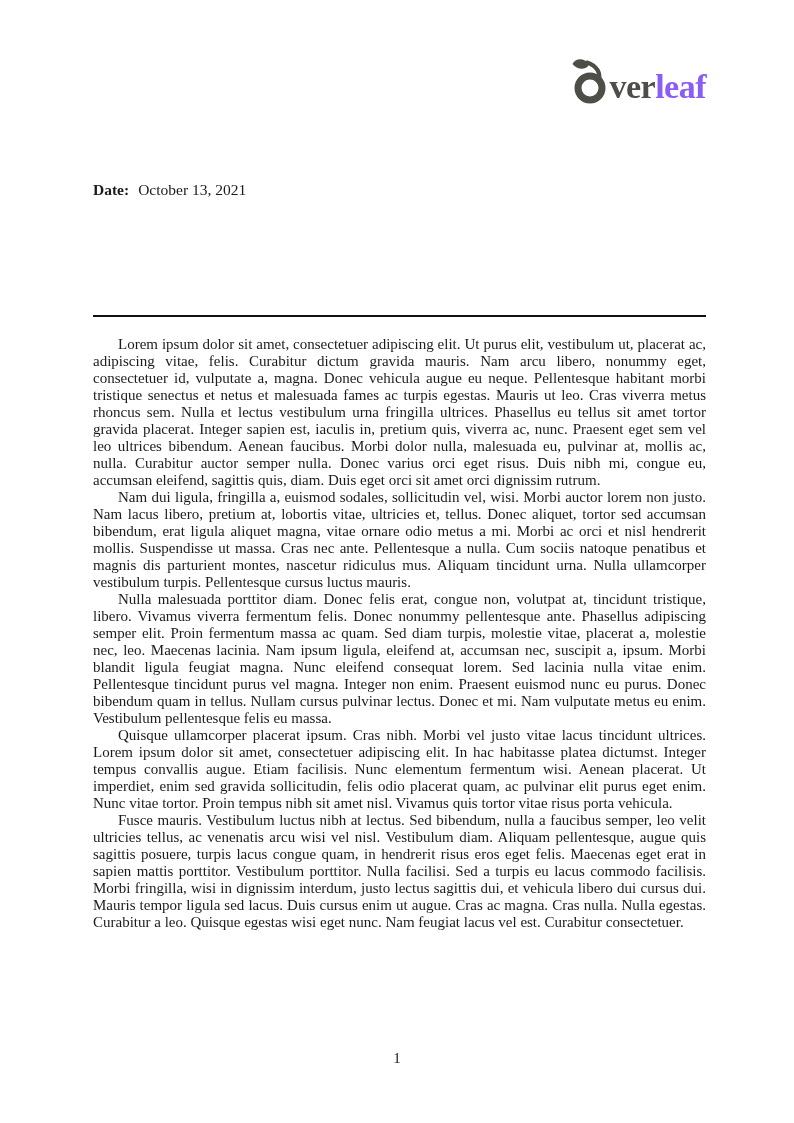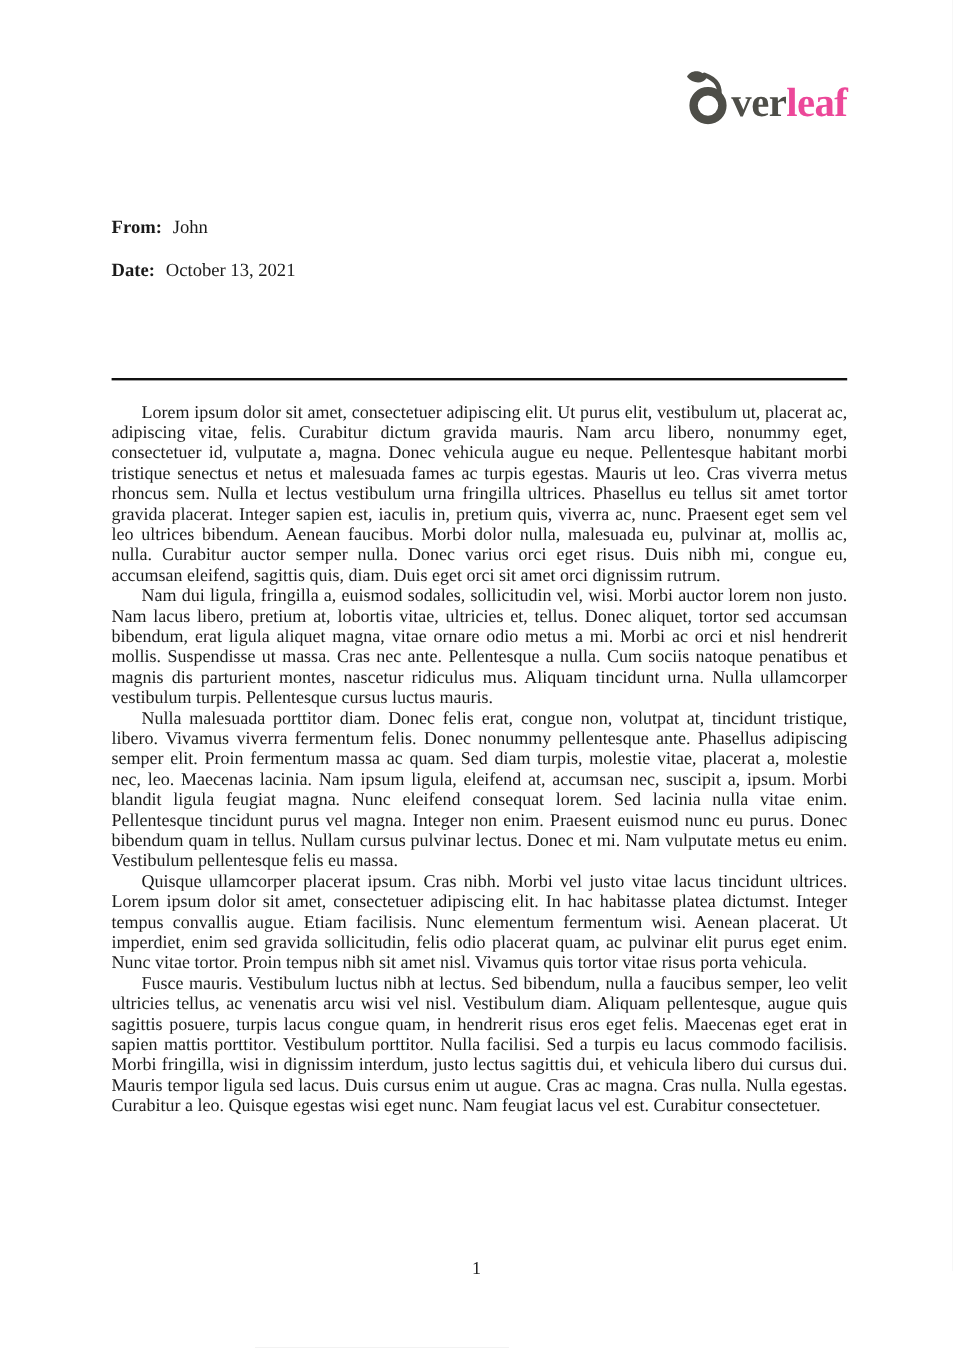--- a/index.html
+++ b/index.html
@@ -22,21 +22,21 @@
     display: flex;
     align-items: flex-end;
     font-family: Liberation Serif, serif;
     font-weight: bold;
     font-size: 34px;
     letter-spacing: -0.5px;
     line-height: 1;
   }
   .logo .o-mark { width: 36px; height: 46px; margin-right: 1px; }
   .logo .seg-dark  { color: #4e4e48; }
-  .logo .seg-green { color: #ec4899; }
+  .logo .seg-green { color: #8b5cf6; }
 
   
   .memo-fields {
     position: absolute;
     top: 181px;
     left: 93px;
     right: 88px;
     font-size: 15.5px;
   }
   .memo-row { height: 19px; margin-bottom: 17px; white-space: nowrap; }
@@ -93,23 +93,20 @@
 
         <path d="M17 6.5 C 12 -1, 3 0.5, 0.5 6 C 5 12, 14 12.5, 17 6.5 Z" fill="#4e4e48"></path>
       </svg>
     </span>
     <span class="seg-dark">ver</span>
       <span class="seg-green">leaf</span>
   </div>
 
   <div class="memo-fields">
     <div class="memo-row">
-      <span class="memo-label">From:</span><span class="memo-value">John</span>
-    </div>
-    <div class="memo-row">
       <span class="memo-label">Date:</span><span class="memo-value">October 13, 2021</span>
     </div>
   </div>
 
   <div class="divider"></div>
 
   <div class="body-text">
     <p>Lorem ipsum dolor sit amet, consectetuer adipiscing elit. Ut purus elit, vestibulum ut, placerat ac, adipiscing vitae, felis. Curabitur dictum gravida mauris. Nam arcu libero, nonummy eget, consectetuer id, vulputate a, magna. Donec vehicula augue eu neque. Pellentesque habitant morbi tristique senectus et netus et malesuada fames ac turpis egestas. Mauris ut leo. Cras viverra metus rhoncus sem. Nulla et lectus vestibulum urna fringilla ultrices. Phasellus eu tellus sit amet tortor gravida placerat. Integer sapien est, iaculis in, pretium quis, viverra ac, nunc. Praesent eget sem vel leo ultrices bibendum. Aenean faucibus. Morbi dolor nulla, malesuada eu, pulvinar at, mollis ac, nulla. Curabitur auctor semper nulla. Donec varius orci eget risus. Duis nibh mi, congue eu, accumsan eleifend, sagittis quis, diam. Duis eget orci sit amet orci dignissim rutrum.</p>
     <p>Nam dui ligula, fringilla a, euismod sodales, sollicitudin vel, wisi. Morbi auctor lorem non justo. Nam lacus libero, pretium at, lobortis vitae, ultricies et, tellus. Donec aliquet, tortor sed accumsan bibendum, erat ligula aliquet magna, vitae ornare odio metus a mi. Morbi ac orci et nisl hendrerit mollis. Suspendisse ut massa. Cras nec ante. Pellentesque a nulla. Cum sociis natoque penatibus et magnis dis parturient montes, nascetur ridiculus mus. Aliquam tincidunt urna. Nulla ullamcorper vestibulum turpis. Pellentesque cursus luctus mauris.</p>
     <p>Nulla malesuada porttitor diam. Donec felis erat, congue non, volutpat at, tincidunt tristique, libero. Vivamus viverra fermentum felis. Donec nonummy pellentesque ante. Phasellus adipiscing semper elit. Proin fermentum massa ac quam. Sed diam turpis, molestie vitae, placerat a, molestie nec, leo. Maecenas lacinia. Nam ipsum ligula, eleifend at, accumsan nec, suscipit a, ipsum. Morbi blandit ligula feugiat magna. Nunc eleifend consequat lorem. Sed lacinia nulla vitae enim. Pellentesque tincidunt purus vel magna. Integer non enim. Praesent euismod nunc eu purus. Donec bibendum quam in tellus. Nullam cursus pulvinar lectus. Donec et mi. Nam vulputate metus eu enim. Vestibulum pellentesque felis eu massa.</p>

